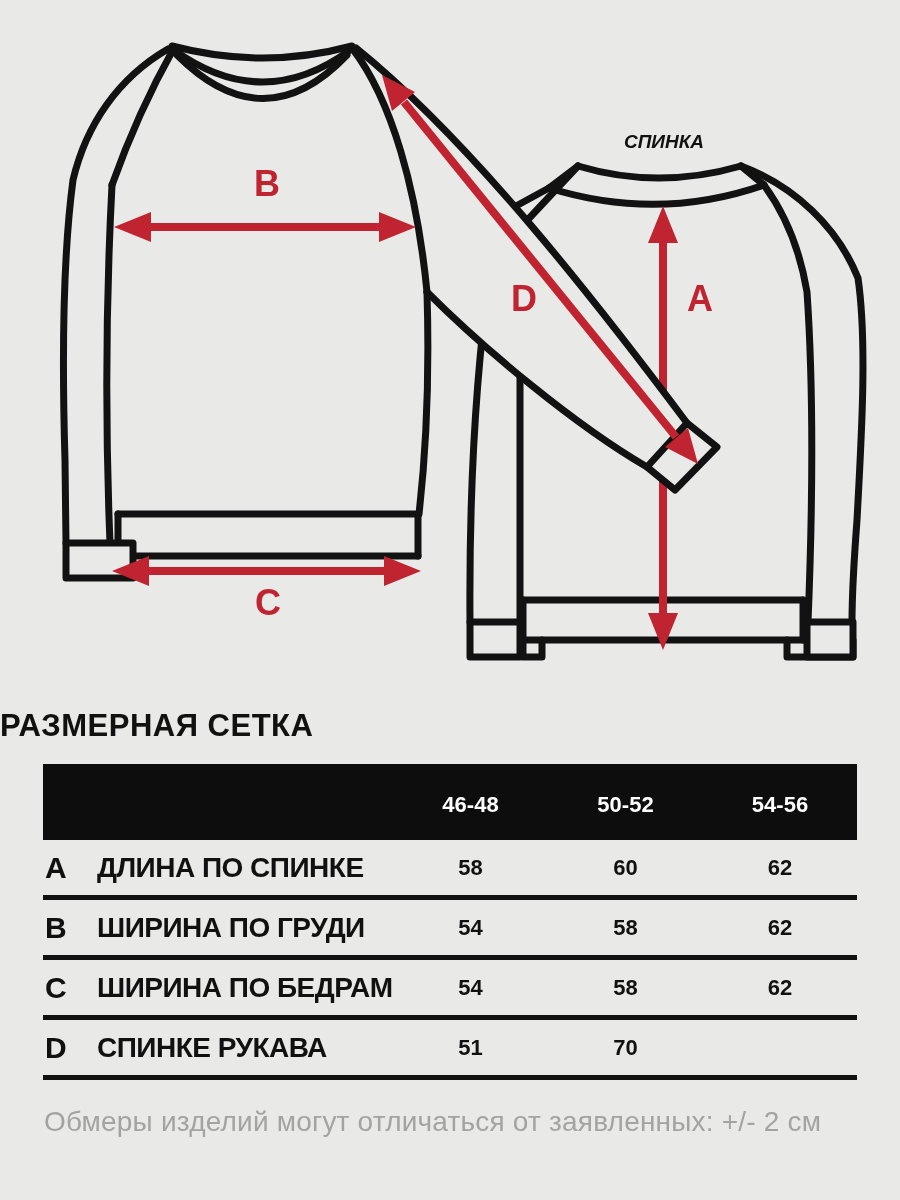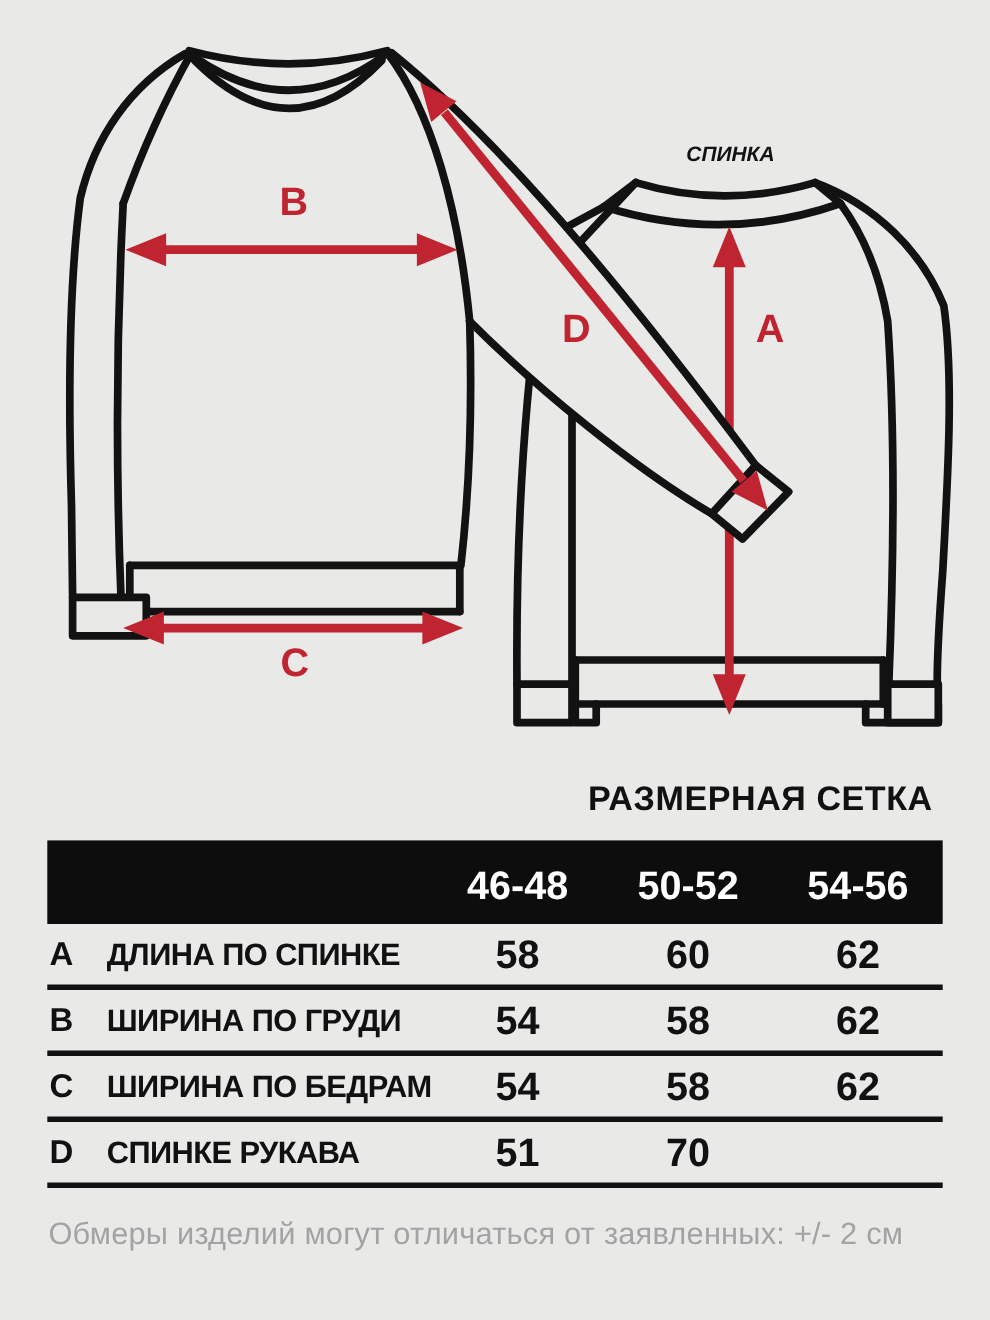--- a/index.html
+++ b/index.html
@@ -12,33 +12,33 @@
 
   .illustration{position:absolute;left:0;top:0;width:900px;height:700px}
   .garment{stroke:var(--line);stroke-width:7;fill:none;stroke-linecap:round;stroke-linejoin:round}
   .garment-fill{fill:var(--bg);stroke:none}
   .garment-fill-stroked{fill:var(--bg);stroke:var(--line);stroke-width:7;stroke-linejoin:round}
   .arrow-line{stroke:var(--red);stroke-width:8;fill:none}
   .arrow-head{fill:var(--red);stroke:none}
   .measure-letter{fill:var(--red);font-size:36px;font-weight:bold;text-anchor:middle;dominant-baseline:central;font-family:"Liberation Sans",sans-serif}
   .back-label{fill:var(--line);font-size:19px;font-weight:bold;font-style:italic;text-anchor:middle;dominant-baseline:central;font-family:"Liberation Sans",sans-serif}
 
-  .chart-title{position:absolute;left:0;top:708px;width:848px;text-align:right;
+  .chart-title{position:absolute;left:0;top:708px;width:848px;text-align:left;
     font-size:31px;font-weight:bold;color:#111;letter-spacing:.5px}
 
   .size-table{position:absolute;left:43px;top:764px;width:814px}
   .thead{height:76px;background:var(--hdr-bg);display:grid;
     grid-template-columns:54px 296px 155px 155px 154px;align-items:center}
   .trow{height:55px;display:grid;grid-template-columns:54px 296px 155px 155px 154px;align-items:center}
   .sep{height:5px;background:var(--line)}
   .cell{font-weight:bold;color:#111}
   .thead .cell{color:var(--hdr-tx);font-size:30px;text-align:center;padding-top:6px}
   .cell.letter{font-size:30px;padding-left:2px}
   .cell.label{font-size:28px;letter-spacing:-0.5px;padding-left:0}
-  .cell.val{font-size:36px;text-align:center}
+  .cell.val{font-size:22px;text-align:center}
 
   .note{position:absolute;left:44px;top:1105px;width:830px;
     font-size:28px;line-height:34px;color:var(--gray);letter-spacing:.2px}
 </style>
 </head>
 <body>
 
 <div class="stage">
 
   <svg class="illustration" viewBox="0 0 900 700">

